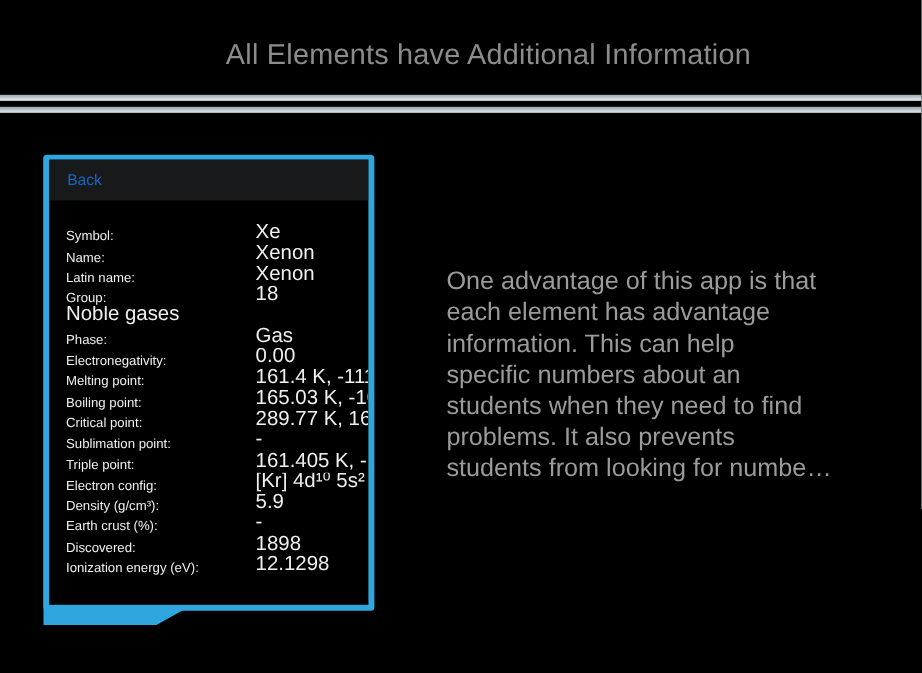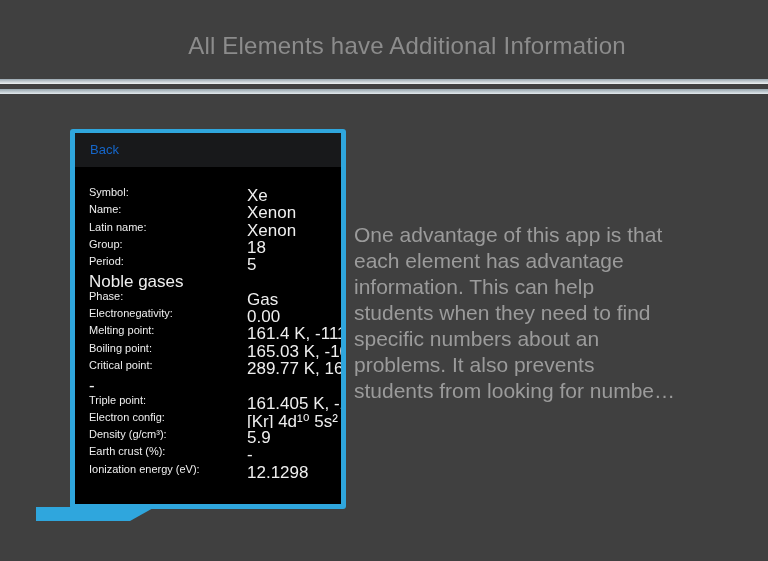--- a/index.html
+++ b/index.html
@@ -3,40 +3,40 @@
 <meta charset="utf-8">
 <style>
   html,body{margin:0;padding:0;}
   body{
     width:768px;height:561px;
     background:#ffffff;
     font-family:"Liberation Sans","DejaVu Sans",sans-serif;
     position:relative;
     overflow:hidden;
   }
-  .slide{position:absolute;inset:0;width:768px;height:561px;background:#404040;}
+  .slide{position:absolute;inset:0;width:768px;height:561px;background:#000000;}
 
   
   .slide-title{
     position:absolute;top:32px;left:0;width:768px;
     padding-left:46px;box-sizing:border-box;
     text-align:center;
     font-size:24px;font-weight:400;color:#8c8c8c;
     letter-spacing:0.2px;
   }
 
   
   .divider{position:absolute;left:0;width:768px;height:5px;}
   .divider.top{top:79px;background:linear-gradient(#9aa8b0,#eef1f3);}
   .divider.bottom{top:89px;background:linear-gradient(#96a5ad,#e4eaee);}
 
   
   .phone-frame{
     position:absolute;left:36px;top:129px;width:276px;height:380px;
-    background:#2fa6dd;border-radius:3px;margin-left:34px;
+    background:#2fa6dd;border-radius:3px;
   }
   .frame-tail{
     position:absolute;left:36px;top:507px;width:119px;height:14px;
     background:#2fa6dd;
     clip-path:polygon(0 0,100% 0,79% 100%,0 100%);
   }
 
   
   .app-screen{
     position:absolute;left:5px;top:4px;width:266px;height:371px;
@@ -48,36 +48,36 @@
   }
   .back-button{
     position:absolute;left:15px;top:9px;
     font-size:13px;color:#1566c9;cursor:pointer;
   }
   .rows{
     position:absolute;left:0;top:34px;width:266px;
     padding:19px 0 0 14px;box-sizing:border-box;
   }
   .row{
-    height:17.3px;display:flex;align-items:flex-start;
+    height:17.3px;display:flex;align-items:flex-end;
     white-space:nowrap;overflow:hidden;
   }
   .row .label{
     flex:0 0 158px;
     font-size:11px;color:#efefef;
   }
   .row .value{
     flex:1 1 auto;
     font-size:17px;color:#efefef;
     white-space:nowrap;overflow:hidden;
   }
 
   
   .note{
-    position:absolute;left:354px;top:222px;width:370px;
+    position:absolute;left:372px;top:222px;width:370px;
     font-size:21px;line-height:26px;color:#9b9b9b;
   }
 </style>
 </head>
 <body>
 
 <div class="slide">
 
   <div class="slide-title">All Elements have Additional Information</div>
 
@@ -105,24 +105,20 @@
             <span class="label">Latin name:</span>
             <span class="value">Xenon</span>
           </div>
 
 
           <div class="row">
             <span class="label">Group:</span>
             <span class="value">18</span>
           </div>
 
-          <div class="row">
-            <span class="label">Period:</span>
-            <span class="value">5</span>
-          </div>
 
           <div class="row">
             <span class="value">Noble gases</span>
           </div>
 
           <div class="row">
             <span class="label">Phase:</span>
             <span class="value">Gas</span>
           </div>
 
@@ -140,20 +136,21 @@
             <span class="label">Boiling point:</span>
             <span class="value">165.03 K, -108.12 °C</span>
           </div>
 
           <div class="row">
             <span class="label">Critical point:</span>
             <span class="value">289.77 K, 16.62 °C,</span>
           </div>
 
           <div class="row">
+            <span class="label">Sublimation point:</span>
             <span class="value">-</span>
           </div>
 
           <div class="row">
             <span class="label">Triple point:</span>
             <span class="value">161.405 K, -112°C, -</span>
           </div>
 
           <div class="row">
             <span class="label">Electron config:</span>
@@ -163,41 +160,45 @@
           <div class="row">
             <span class="label">Density (g/cm³):</span>
             <span class="value">5.9</span>
           </div>
 
           <div class="row">
             <span class="label">Earth crust (%):</span>
             <span class="value">-</span>
           </div>
 
+          <div class="row">
+            <span class="label">Discovered:</span>
+            <span class="value">1898</span>
+          </div>
 
           <div class="row">
             <span class="label">Ionization energy (eV):</span>
             <span class="value">12.1298</span>
           </div>
         </div>
     </div>
   </div>
   <div class="frame-tail"></div>
 
   <div class="note">
 
       <div>One advantage of this app is that</div>
 
       <div>each element has advantage</div>
 
       <div>information. This can help</div>
 
+      <div>specific numbers about an</div>
+
       <div>students when they need to find</div>
-
-      <div>specific numbers about an</div>
 
 
       <div>problems. It also prevents</div>
 
       <div>students from looking for numbe…</div>
     </div>
 
 </div>
 
 </body></html>

